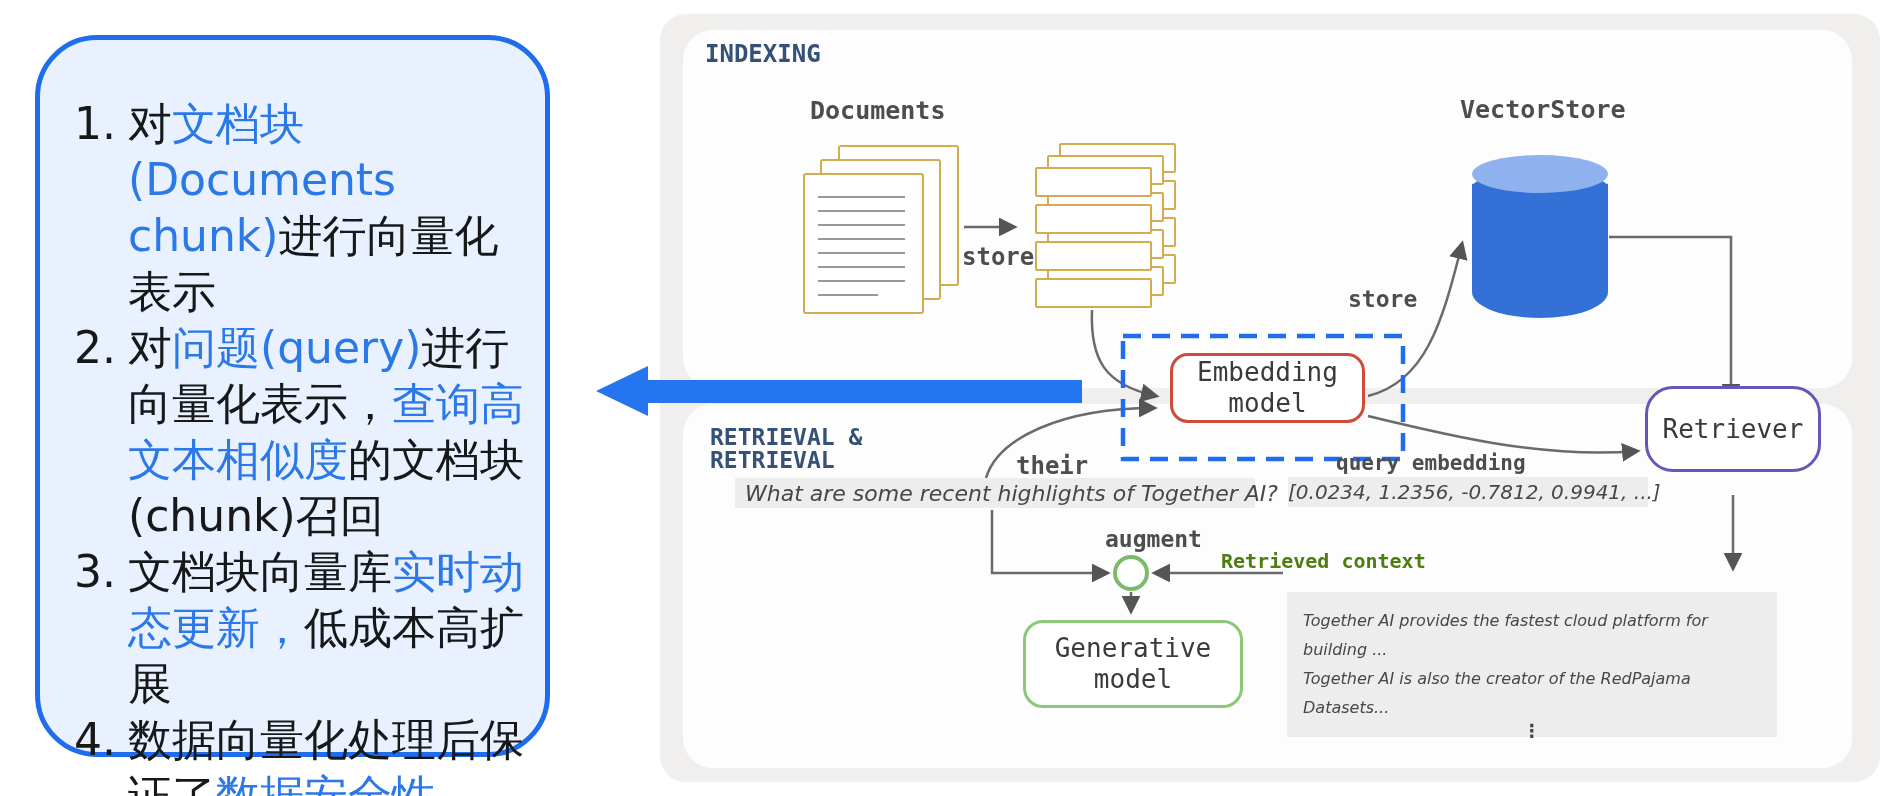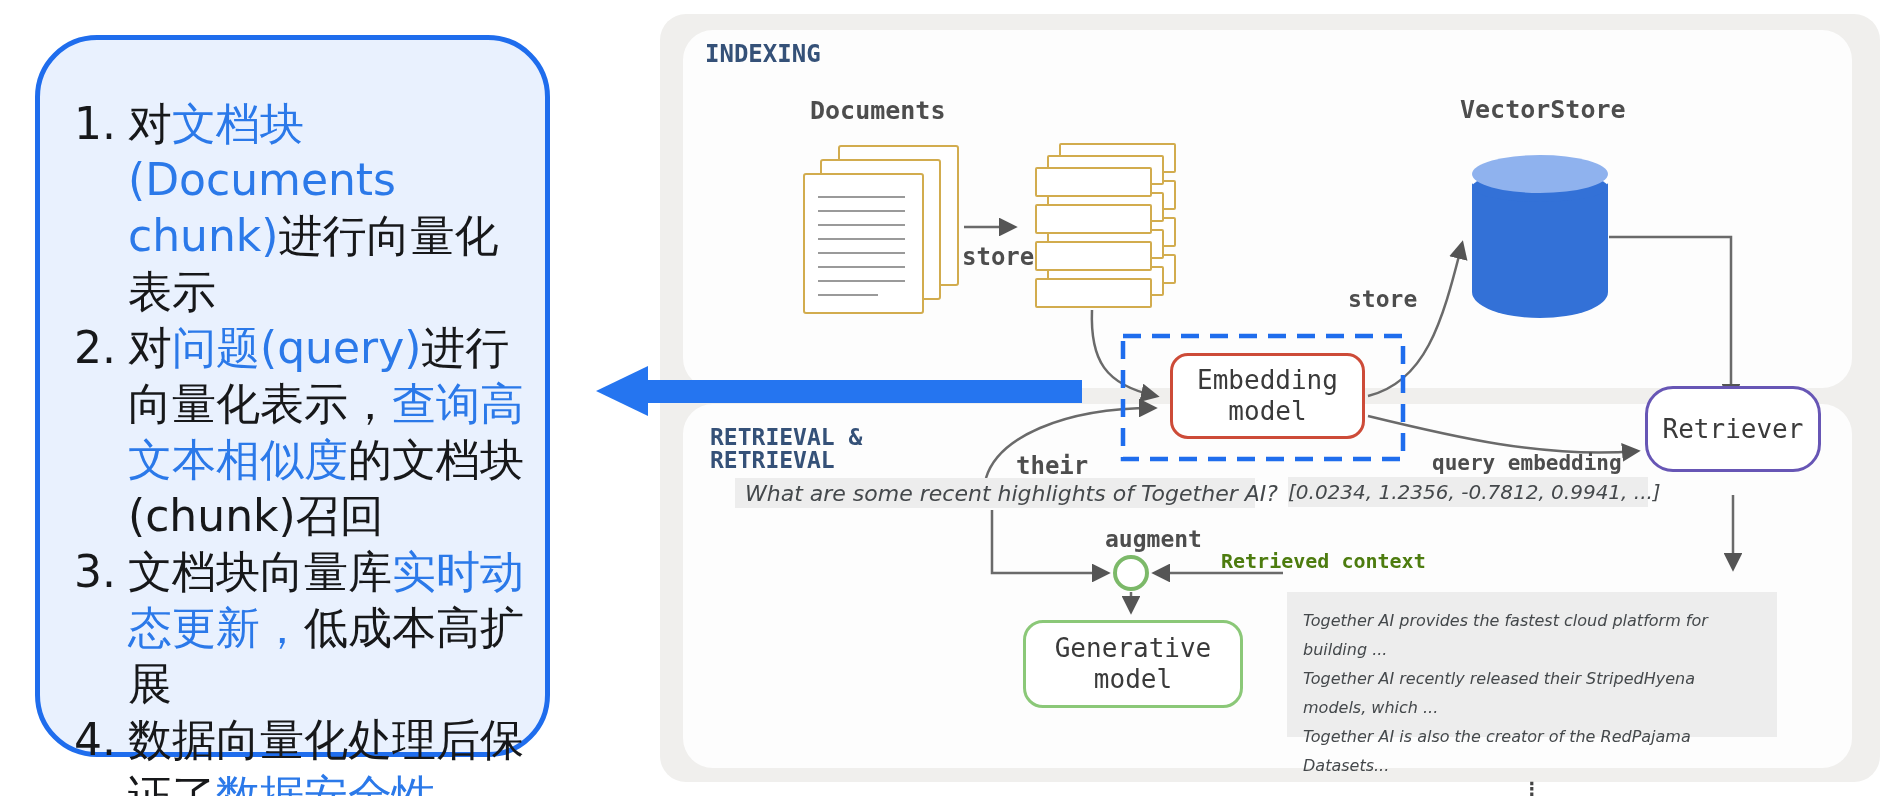--- a/index.html
+++ b/index.html
@@ -50,21 +50,21 @@
   .cyl-top{position:absolute;left:1472px;top:155px;width:136px;height:38px;
     background:var(--cyl-top);border-radius:50%;}
   .cyl-side{position:absolute;left:1472px;top:172px;width:136px;height:30px;
     background:var(--cyl-blue);border-radius:50%;}
 
   
   .node{position:absolute;background:#fff;box-sizing:border-box;display:flex;
     align-items:center;justify-content:center;text-align:center;
     font-family:"DejaVu Sans Mono","Liberation Mono",monospace;
     font-size:26px;line-height:31px;color:var(--ink);white-space:pre-line;}
-  .node-embedding{left:1170px;top:353px;width:195px;height:86px;
+  .node-embedding{left:1170px;top:353px;width:195px;height:70px;
     border:3.5px solid var(--red);border-radius:18px;}
   .node-retriever{left:1645px;top:386px;width:176px;height:86px;
     border:3px solid var(--purple);border-radius:28px;}
   .node-generative{left:1023px;top:620px;width:220px;height:88px;
     border:3px solid var(--green-light);border-radius:20px;}
   .augment-circle{position:absolute;left:1113px;top:555px;width:36px;height:36px;
     border:4px solid var(--green);border-radius:50%;background:#fff;box-sizing:border-box;}
 
   
   .hand-bar{position:absolute;background:var(--hand-bg);display:flex;align-items:center;
@@ -184,26 +184,25 @@
 
   <div class="node node-embedding">Embedding
 model</div>
   <div class="node node-retriever">Retriever</div>
   <div class="node node-generative">Generative
 model</div>
   <div class="augment-circle"></div>
 
   <div class="mono-label" style="left:1016px;top:452px;font-size:24px;">their</div>
   <div class="hand-bar query-bar">What are some recent highlights of Together AI?</div>
-  <div class="mono-label" style="left:1432px;top:451px;font-size:21px;">query embedding</div>
+  <div class="mono-label" style="left:1336px;top:451px;font-size:21px;">query embedding</div>
   <div class="hand-bar vector-bar">[0.0234, 1.2356, -0.7812, 0.9941, ...]</div>
   <div class="mono-label" style="left:1085px;top:526px;font-size:23px;margin-left:20px;">augment</div>
   <div class="mono-label context-title" style="position:absolute;">Retrieved context</div>
   <div class="context-box">
     <div id="context-lines">
         <div>Together AI provides the fastest cloud platform for building ...</div>
-        <div>Together AI recently released their StripedHyena models, which ...</div>
         <div>Together AI is also the creator of the RedPajama Datasets...</div>
       </div>
     <div class="context-ellipsis">⋮</div>
   </div>
 
 </div>
 
 </body></html>

